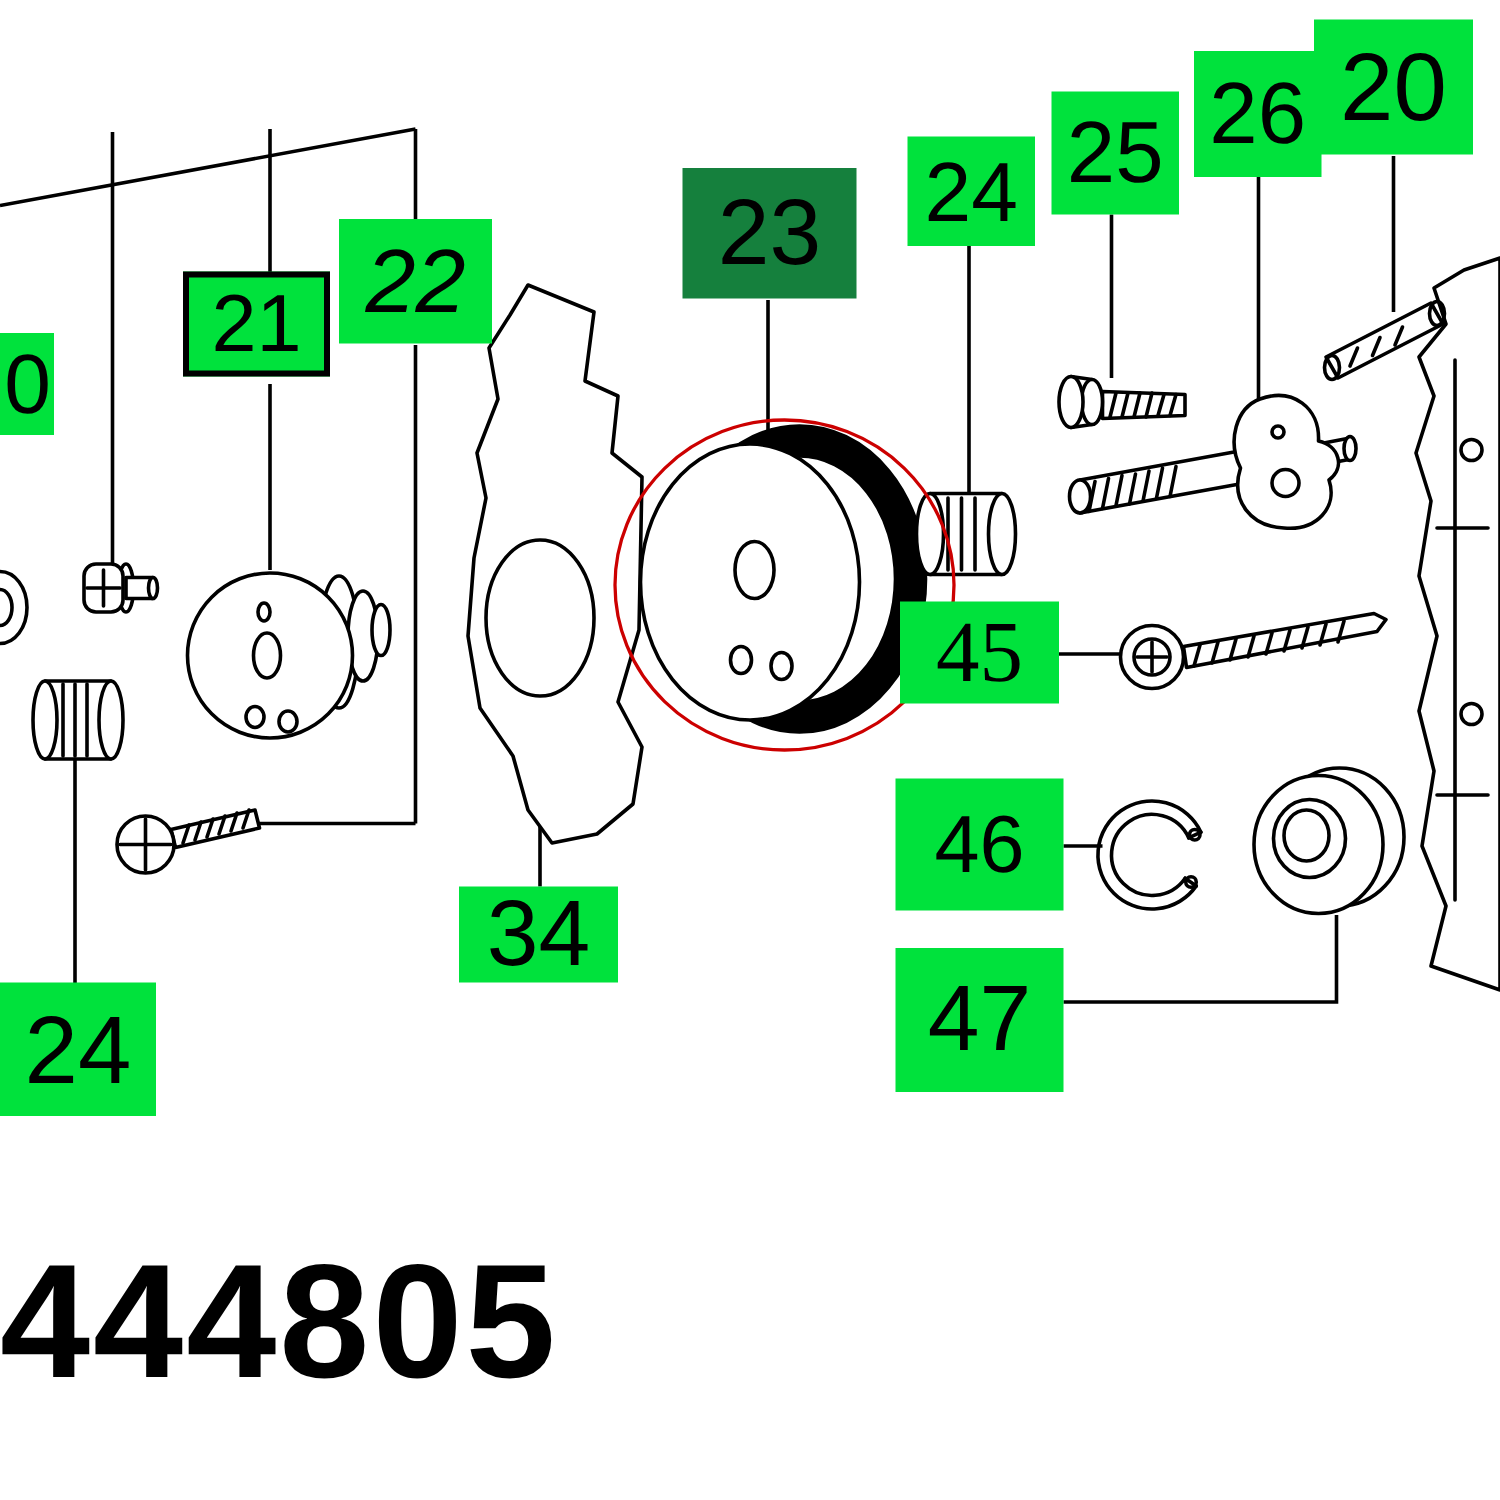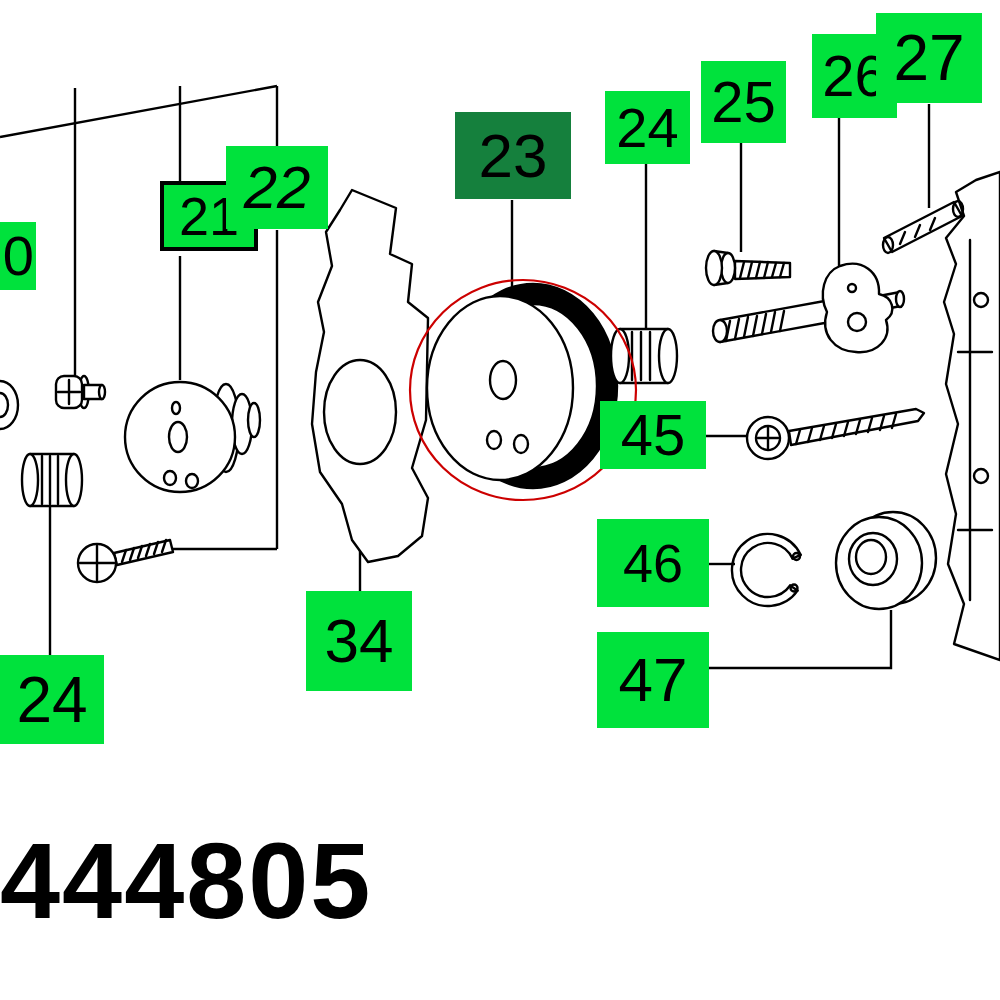--- a/index.html
+++ b/index.html
@@ -208,39 +208,39 @@
         <ellipse cx="871" cy="557" rx="15" ry="17" fill="#fff"></ellipse>
       </g>
 
     </g>
 
     <ellipse cx="523" cy="390" rx="113" ry="110" fill="none" stroke="#CC0000" stroke-width="2.2"></ellipse>
   </svg>
 
   <div class="lbl" style="left:-40px;top:222px;width:76px;height:68px;font-size:56px;justify-content:flex-end;padding-right:2px;">0</div>
 
-  <div class="lbl bordered" style="left:122px;top:181px;width:98px;height:70px;font-size:54px;margin-left:38px;">21</div>
+  <div class="lbl bordered" style="left:122px;top:181px;width:98px;height:70px;font-size:54px;">21</div>
 
   <div class="lbl" style="left:226px;top:146px;width:102px;height:83px;font-size:60px;font-style:italic;">22</div>
 
   <div class="lbl selected" style="left:455px;top:112px;width:116px;height:87px;font-size:62px;">23</div>
 
   <div class="lbl" style="left:605px;top:91px;width:85px;height:73px;font-size:56px;">24</div>
 
   <div class="lbl" style="left:701px;top:61px;width:85px;height:82px;font-size:58px;">25</div>
 
-  <div class="lbl" style="left:796px;top:34px;width:85px;height:84px;font-size:58px;margin-left:16px;">26</div>
-
-  <div class="lbl" style="left:876px;top:13px;width:106px;height:90px;font-size:64px;">27</div>
-
-  <div class="lbl" style="left:600px;top:401px;width:106px;height:68px;font-size:58px;">45</div>
+  <div class="lbl" style="left:796px;top:34px;width:85px;height:84px;font-size:58px;">26</div>
+
+  <div class="lbl" style="left:876px;top:13px;width:106px;height:90px;font-size:64px;">20</div>
+
+  <div class="lbl" style="left:600px;top:401px;width:106px;height:68px;font-size:58px;font-family:Liberation Serif, serif;">45</div>
 
   <div class="lbl" style="left:597px;top:519px;width:112px;height:88px;font-size:54px;">46</div>
 
   <div class="lbl" style="left:597px;top:632px;width:112px;height:96px;font-size:62px;">47</div>
 
-  <div class="lbl" style="left:306px;top:591px;width:106px;height:100px;font-size:62px;">34</div>
+  <div class="lbl" style="left:306px;top:591px;width:106px;height:64px;font-size:62px;">34</div>
 
   <div class="lbl" style="left:0px;top:655px;width:104px;height:89px;font-size:64px;">24</div>
 
   <div class="part-number">444805</div>
 
 </div>
 
 </body></html>

